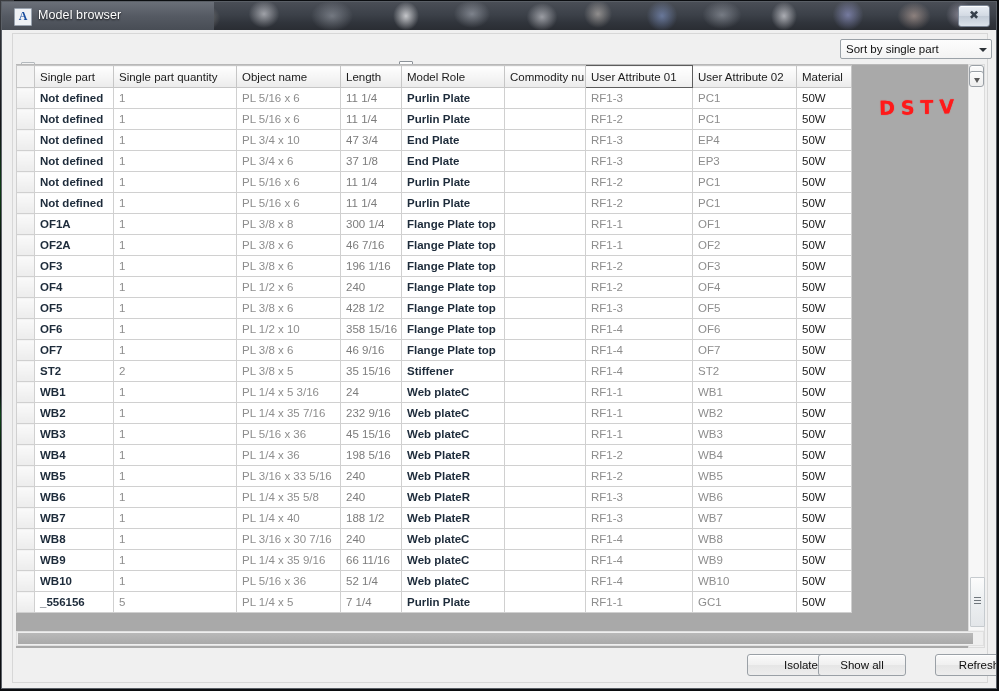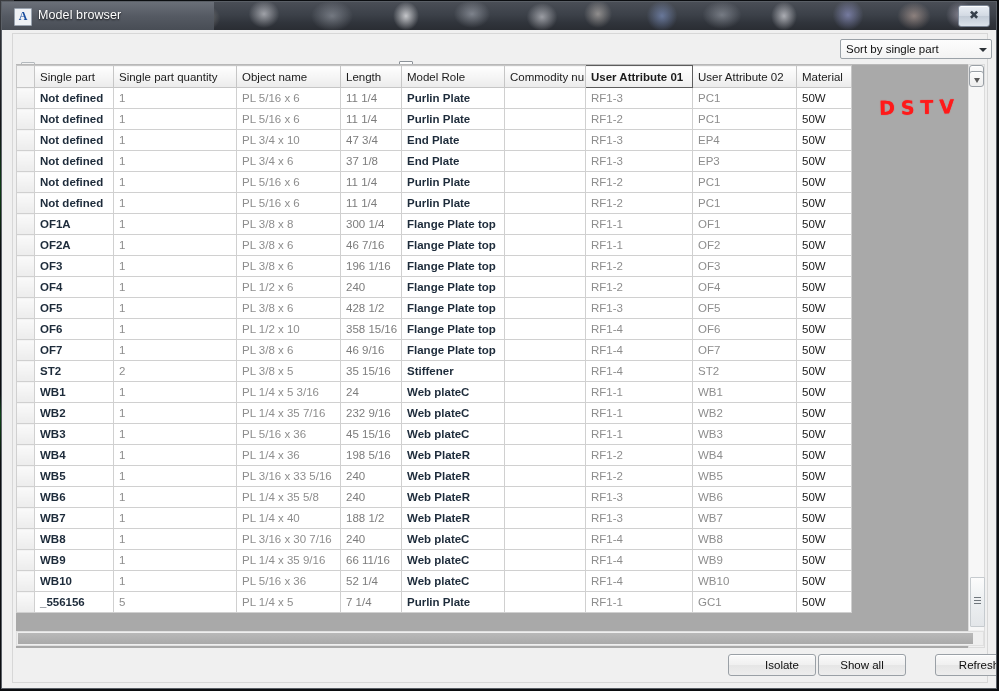--- a/index.html
+++ b/index.html
@@ -155,21 +155,21 @@
   table.grid thead th {
     background: linear-gradient(180deg,#ffffff 0%, #f4f4f4 55%, #ebebeb 100%);
     border: 1px solid #c6c6c6;
     color: #1b1b1b;
     font-weight: normal;
     height: 22px;
     font-size: 11.5px;
   }
   table.grid thead th.sel-col { background: #f2f2f2; }
   table.grid thead th.sorted {
-    font-weight: bold;
+    font-weight: normal;
     border: 1px solid #5d5d5d;
     background: linear-gradient(180deg,#ffffff 0%, #f7f7f7 55%, #ededed 100%);
   }
   td.sel-cell {
     background: linear-gradient(180deg,#fafafa 0%, #ececec 100%);
     border: 1px solid #cfcfcf;
     padding: 0;
   }
   td.bold { font-weight: bold; color: #1d2b3a; margin-top: 15px; }
   td.dim  { color: #8d8d8d; }
@@ -242,21 +242,21 @@
   
   .footer { position: absolute; left: 0; bottom: 0; width: 976px; height: 34px; }
   .btn {
     position: absolute; top: 6px; width: 88px; height: 22px;
     background: linear-gradient(180deg,#fafafa 0%, #f0f0f0 48%, #e6e6e6 52%, #ededed 100%);
     border: 1px solid #9aa0a6; border-radius: 3px;
     font-size: 11.5px; color: #0d0d0d; text-align: center; line-height: 20px;
     box-sizing: border-box;
     box-shadow: inset 0 1px 0 rgba(255,255,255,.9);
   }
-  #btn-isolate { left: 715px; padding-left: 20px; }
+  #btn-isolate { left: 734px; padding-left: 20px; }
   #btn-showall { left: 805px; }
   #btn-refresh { left: 895px; margin-left: 27px; }
 </style>
 </head>
 <body>
 
 <div id="root">
 
   <div class="desktop-sliver"></div>
 

